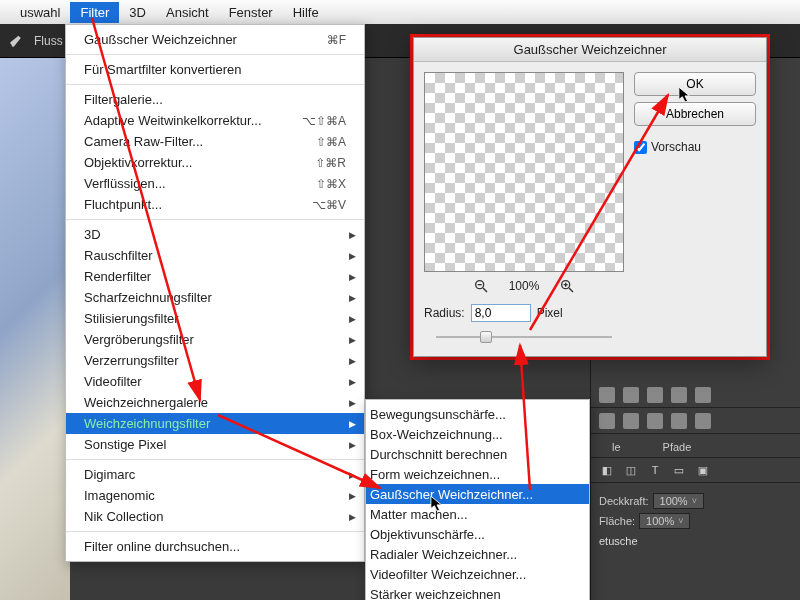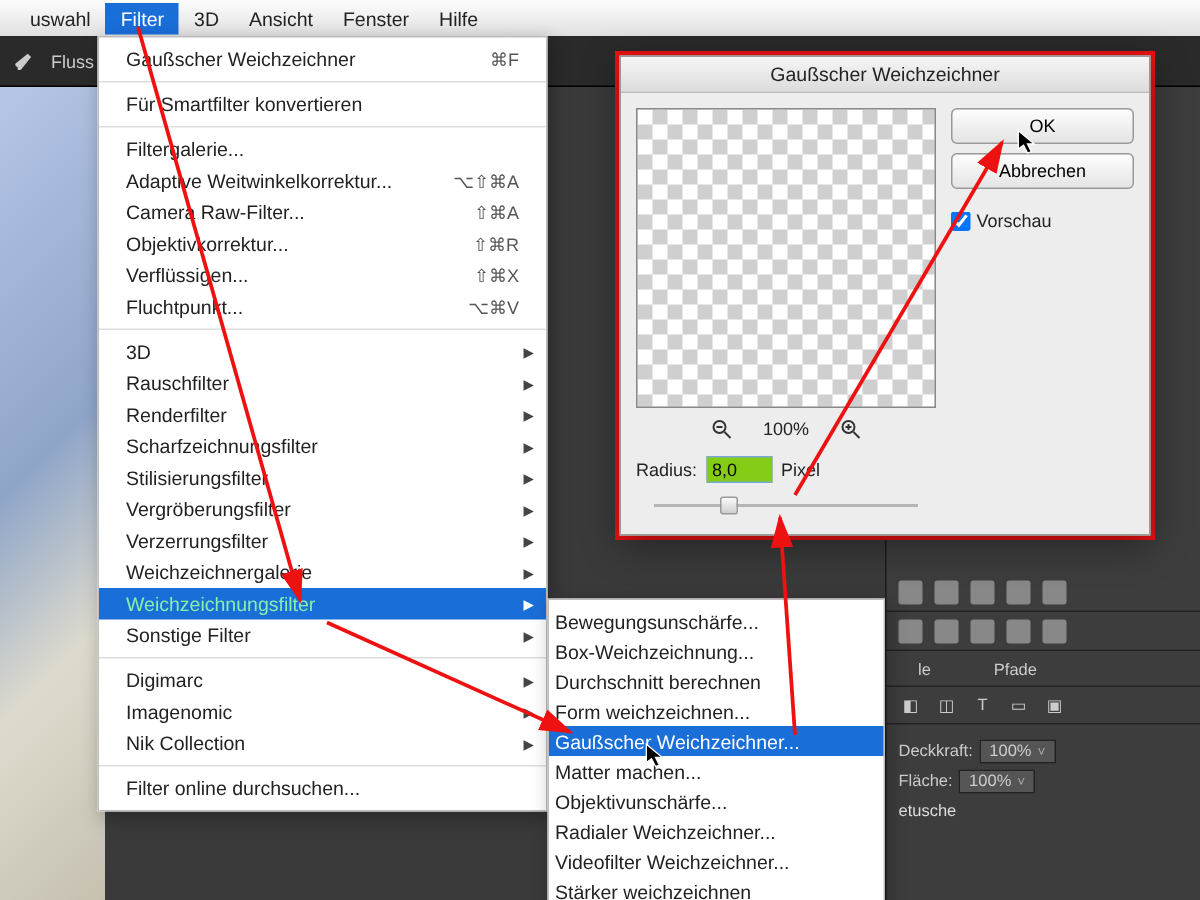--- a/index.html
+++ b/index.html
@@ -37,21 +37,21 @@
   .dialog-wrap { position:absolute; left:410px; top:34px; width:360px; border:3px solid #e11; z-index:10; }
   .dialog { background:#ededed; border:1px solid #999; box-shadow:0 6px 24px rgba(0,0,0,0.4); }
   .dlg-title { height:24px; background:linear-gradient(#f5f5f5,#dcdcdc); border-bottom:1px solid #bbb; text-align:center; font-size:13px; line-height:24px; color:#222; }
   .dlg-body { display:flex; padding:10px; gap:10px; }
   .preview-col { flex:0 0 200px; }
   .preview { width:200px; height:200px; border:1px solid #888; background:
     repeating-conic-gradient(#cfcfcf 0 25%, #fff 0 50%) 0 0/20px 20px; }
   .zoom-row { display:flex; align-items:center; justify-content:center; gap:20px; font-size:12px; margin-top:6px; color:#222; }
   .mag { width:16px; height:16px; display:inline-block; }
   .radius-row { display:flex; align-items:center; gap:6px; font-size:12px; margin-top:10px; color:#222; }
-  .radius-row input { width:44px; border:1px solid #7aa7d8; padding:1px 3px; font-size:12px; background:#84cc16; }
+  .radius-row input { width:60px; border:1px solid #7aa7d8; padding:1px 3px; font-size:12px; background:#ffffff; }
   .slider { margin-top:6px; height:18px; position:relative; }
   .slider .track { position:absolute; left:6%; right:6%; top:8px; height:2px; background:#b5b5b5; }
   .slider .knob { position:absolute; left:28%; top:3px; width:12px; height:12px; background:linear-gradient(#fafafa,#d0d0d0); border:1px solid #999; border-radius:2px; }
   .btn-col { flex:1; display:flex; flex-direction:column; gap:6px; }
   .dlg-btn { height:24px; background:linear-gradient(#fdfdfd,#e4e4e4); border:1px solid #999; border-radius:4px; font-size:12px; cursor:default; display:flex; align-items:center; justify-content:center; }
   .chk-row { display:flex; align-items:center; gap:4px; font-size:12px; margin-top:8px; color:#222; }
   .chk-row input { width:13px; height:13px; }
   
   
   .right-panels { position:absolute; right:0; top:58px; width:210px; bottom:0; background:#3d3d3d; border-left:1px solid #1c1c1c; color:#ccc; font-size:11px; }
@@ -141,27 +141,30 @@
   <div class="row sub">
       <span class="txt">Stilisierungsfilter</span>
     </div>
   <div class="row sub">
       <span class="txt">Vergröberungsfilter</span>
     </div>
   <div class="row sub">
       <span class="txt">Verzerrungsfilter</span>
     </div>
   <div class="row sub">
+      <span class="txt">Videofilter</span>
+    </div>
+  <div class="row sub">
       <span class="txt">Weichzeichnergalerie</span>
     </div>
   <div class="row sub hl">
       <span class="txt">Weichzeichnungsfilter</span>
     </div>
   <div class="row sub">
-      <span class="txt">Sonstige Filter</span>
+      <span class="txt">Sonstige Pixel</span>
     </div>
   <hr>
   <div class="row sub">
       <span class="txt">Digimarc</span>
     </div>
   <div class="row sub">
       <span class="txt">Imagenomic</span>
     </div>
   <div class="row sub">
       <span class="txt">Nik Collection</span>

